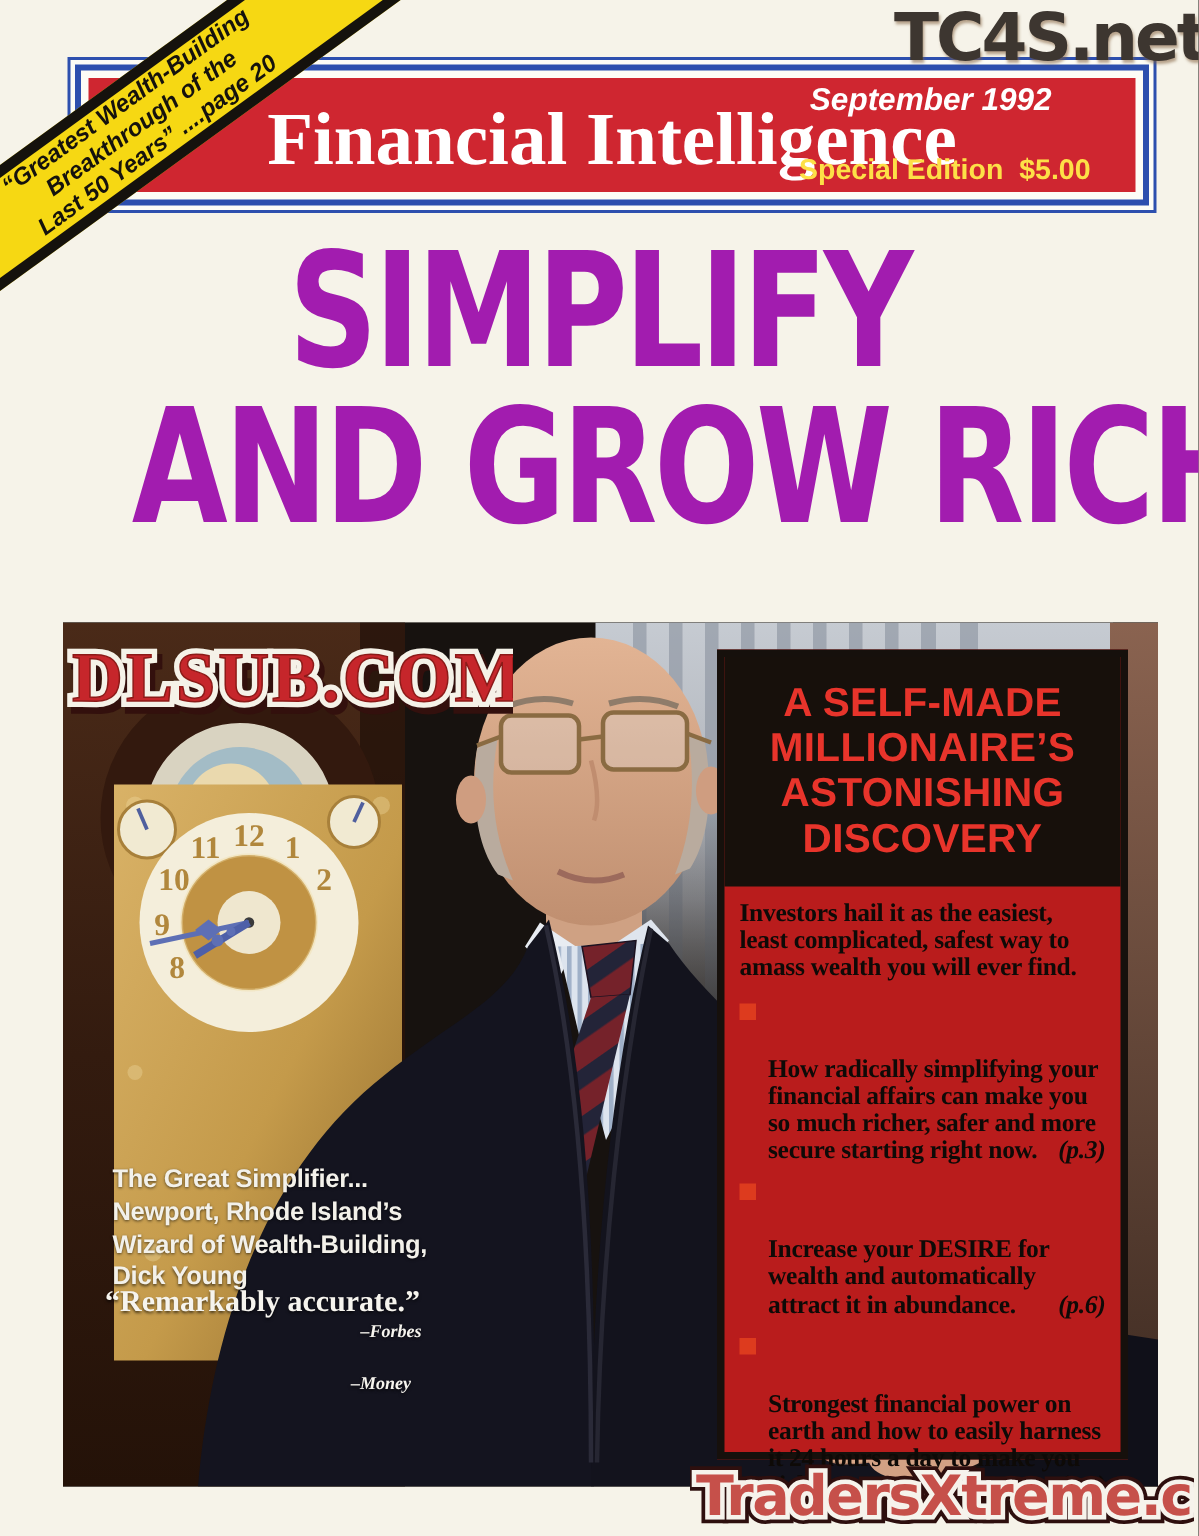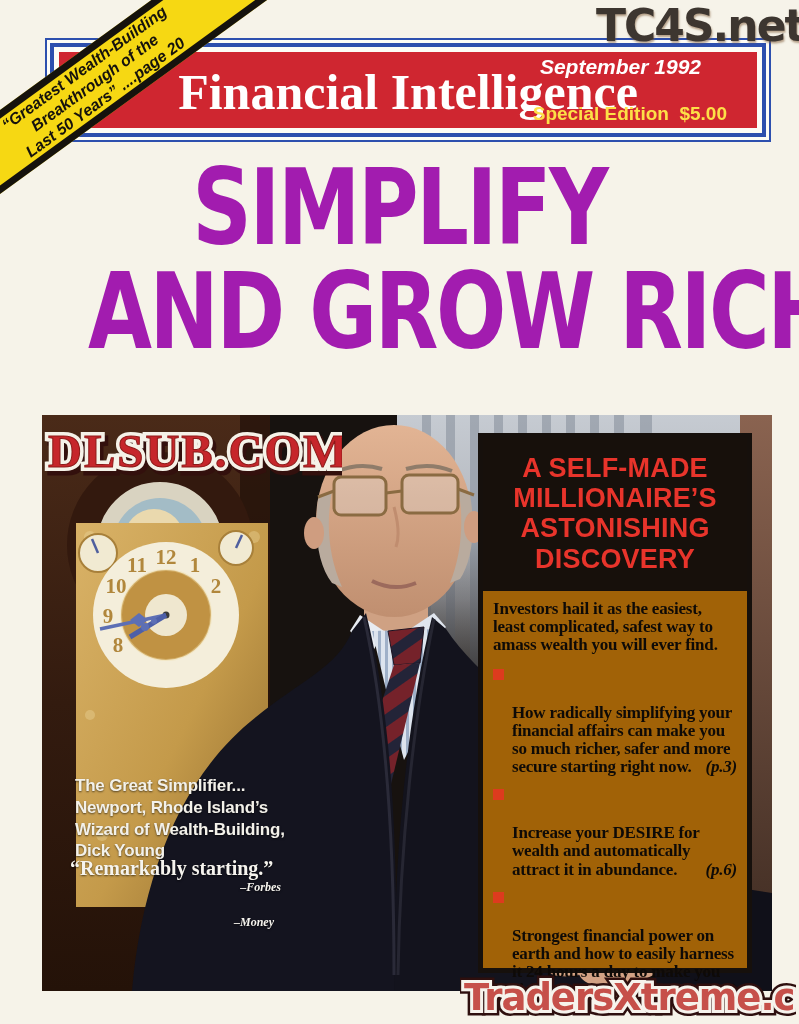--- a/index.html
+++ b/index.html
@@ -88,21 +88,21 @@
   .q1{left:28px;top:443px;width:225px;}
   .q2{left:28px;top:499px;width:218px;}
   .quote .src{
     display:block;font-style:italic;font-size:12px;margin-top:2px;
     text-align:right;padding-right:14px;
   }
 
   
   .sidebar{
     position:absolute;left:436px;top:18px;width:274px;height:540px;
-    background:#a16207;border:5px solid #16100c;z-index:6;
+    background:#b91c1c;border:5px solid #16100c;z-index:6;
   }
   .sb-header{
     background:#17100b;color:#e8342b;text-align:center;
     font-weight:bold;font-size:27px;line-height:1.12;letter-spacing:0.2px;
     padding:15px 2px 17px 2px;
   }
   .sb-body{padding:9px 10px 0 10px;color:#0e0a07;}
   .sb-intro{
     font-family:"Liberation Serif",serif;font-weight:bold;
     font-size:17px;line-height:1.07;letter-spacing:-0.2px;
@@ -297,21 +297,21 @@
     <ellipse cx="622" cy="512" rx="11" ry="17" fill="#e9edf2" transform="rotate(-20 622 512)"></ellipse>
     <path d="M612,576 C608,502 620,468 652,466 L730,478 L730,576 Z" fill="#101019"></path>
   </svg>
 
   <div class="caption pre">The Great Simplifier...
 Newport, Rhode Island’s
 Wizard of Wealth-Building,
 Dick Young</div>
 
   <div class="quote q1">
-    <span>“Remarkably starting.”</span>
+    <span>“Remarkably accurate.”</span>
     <span class="src">–Forbes</span>
   </div>
   <div class="quote q2">
     <span class="src">–Money</span>
   </div>
 
   <div class="sidebar">
     <div class="sb-header pre">A SELF-MADE
 MILLIONAIRE’S
 ASTONISHING

